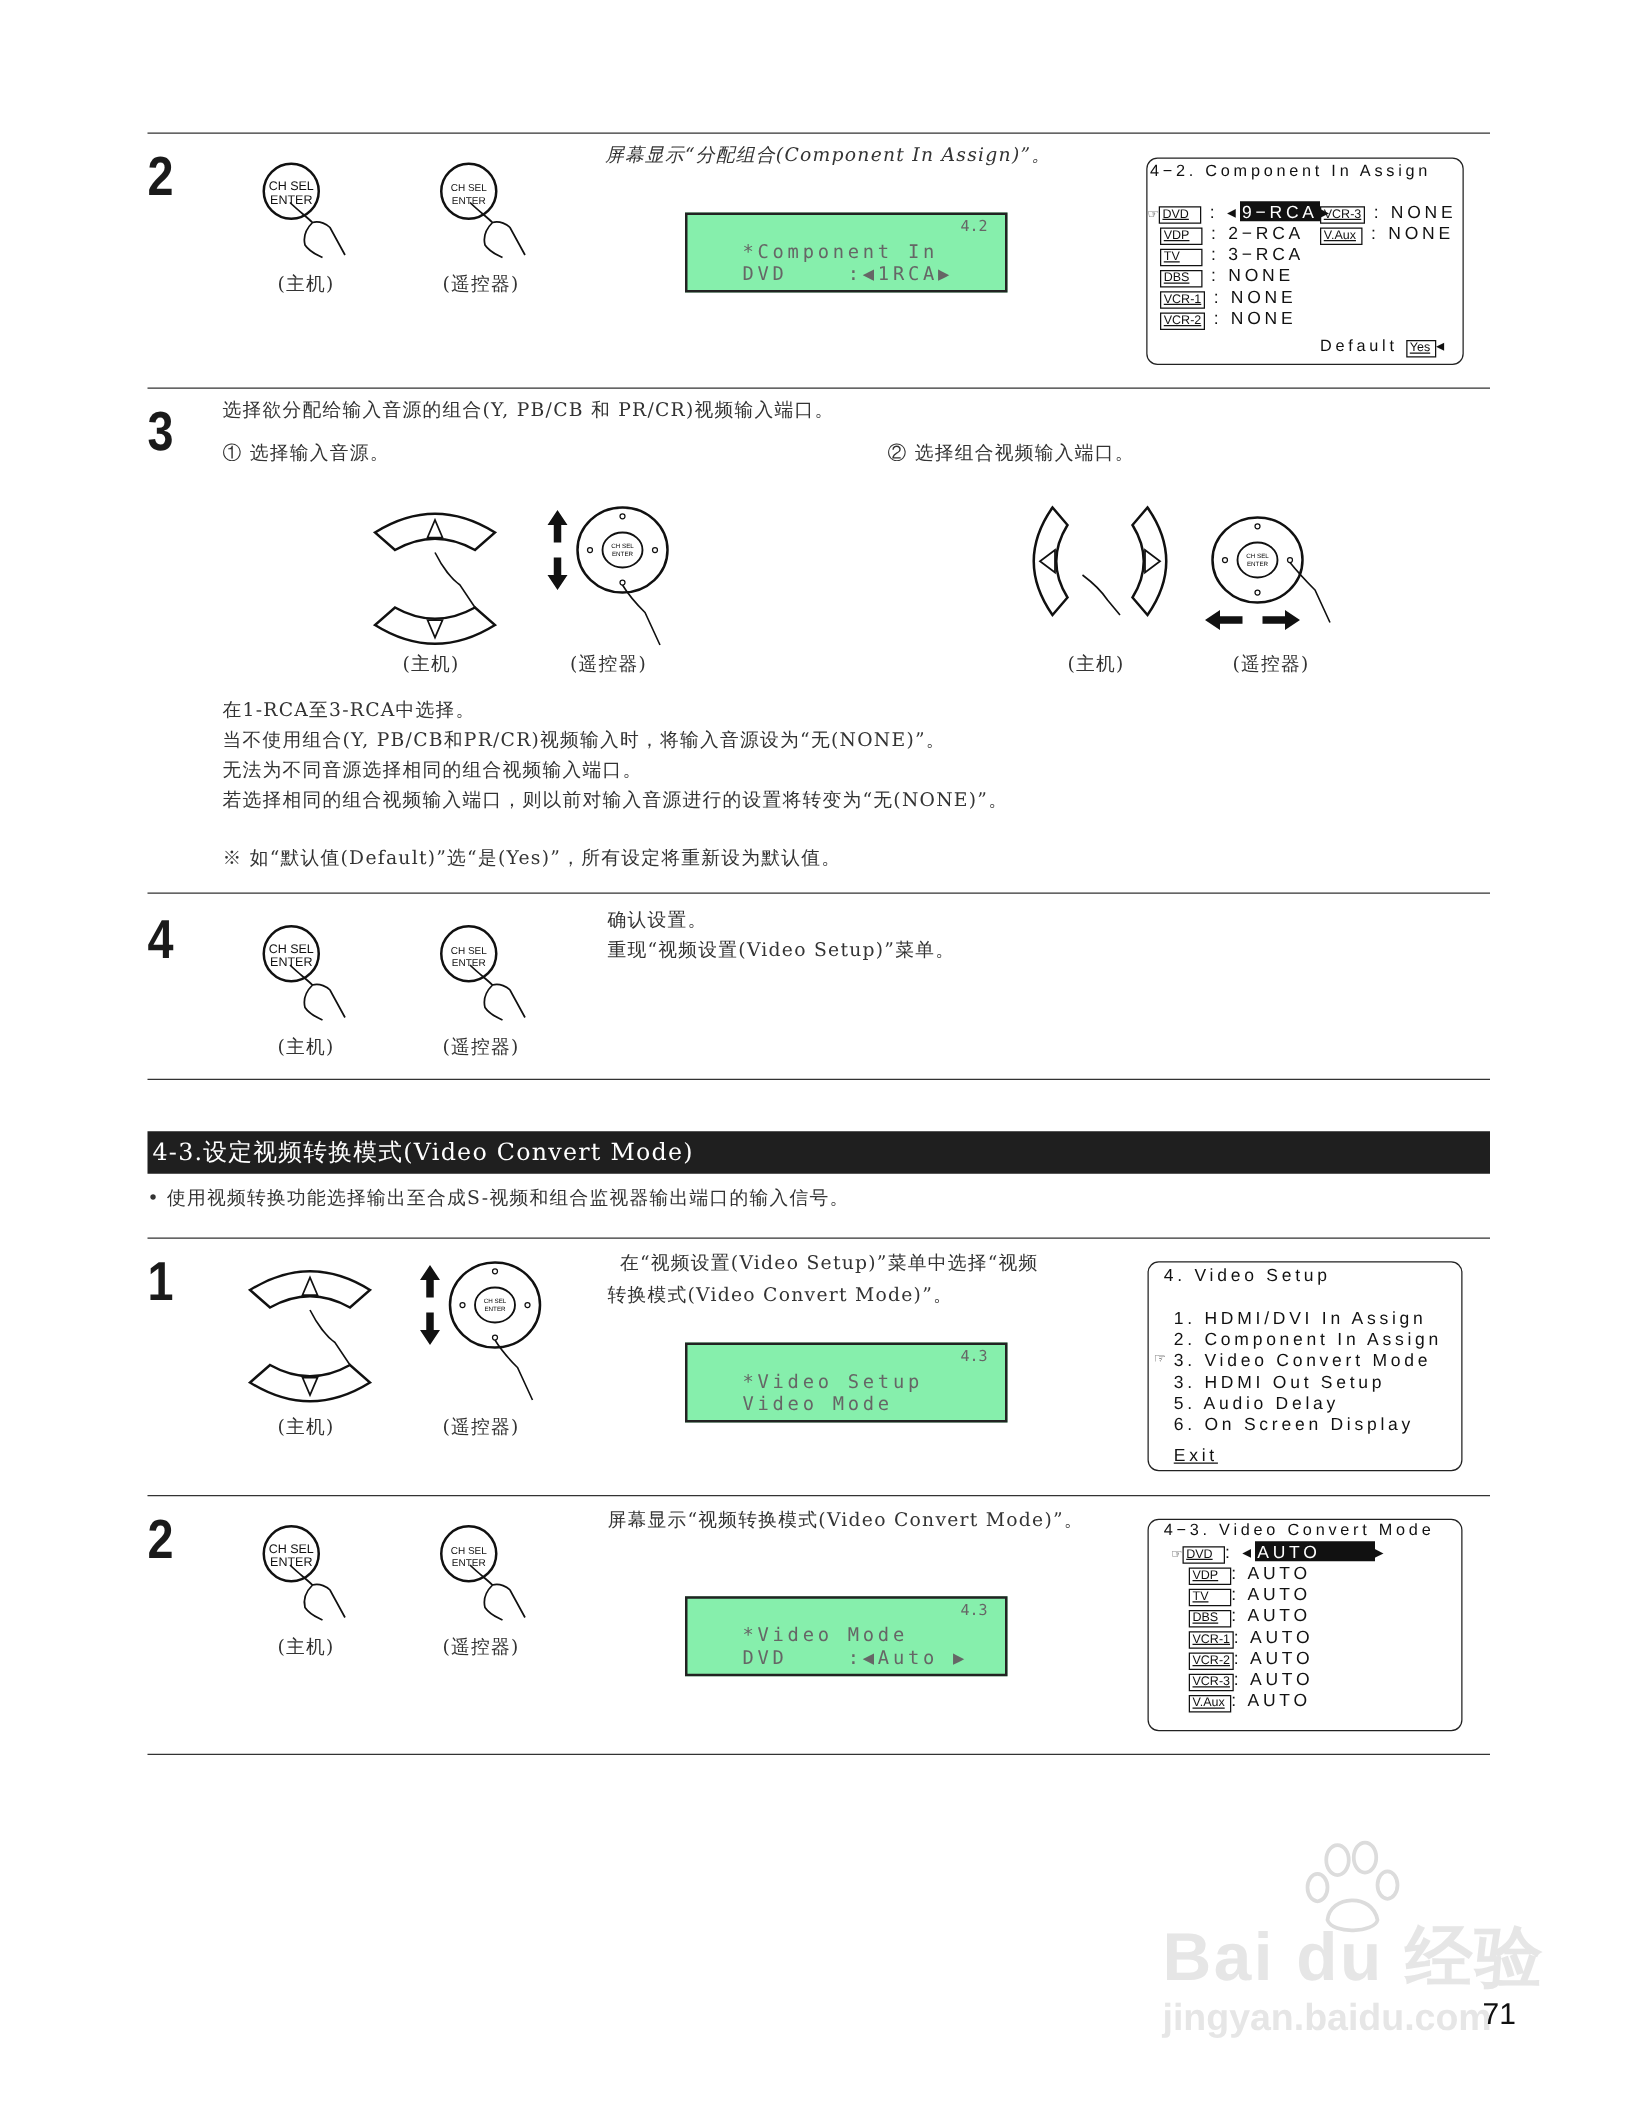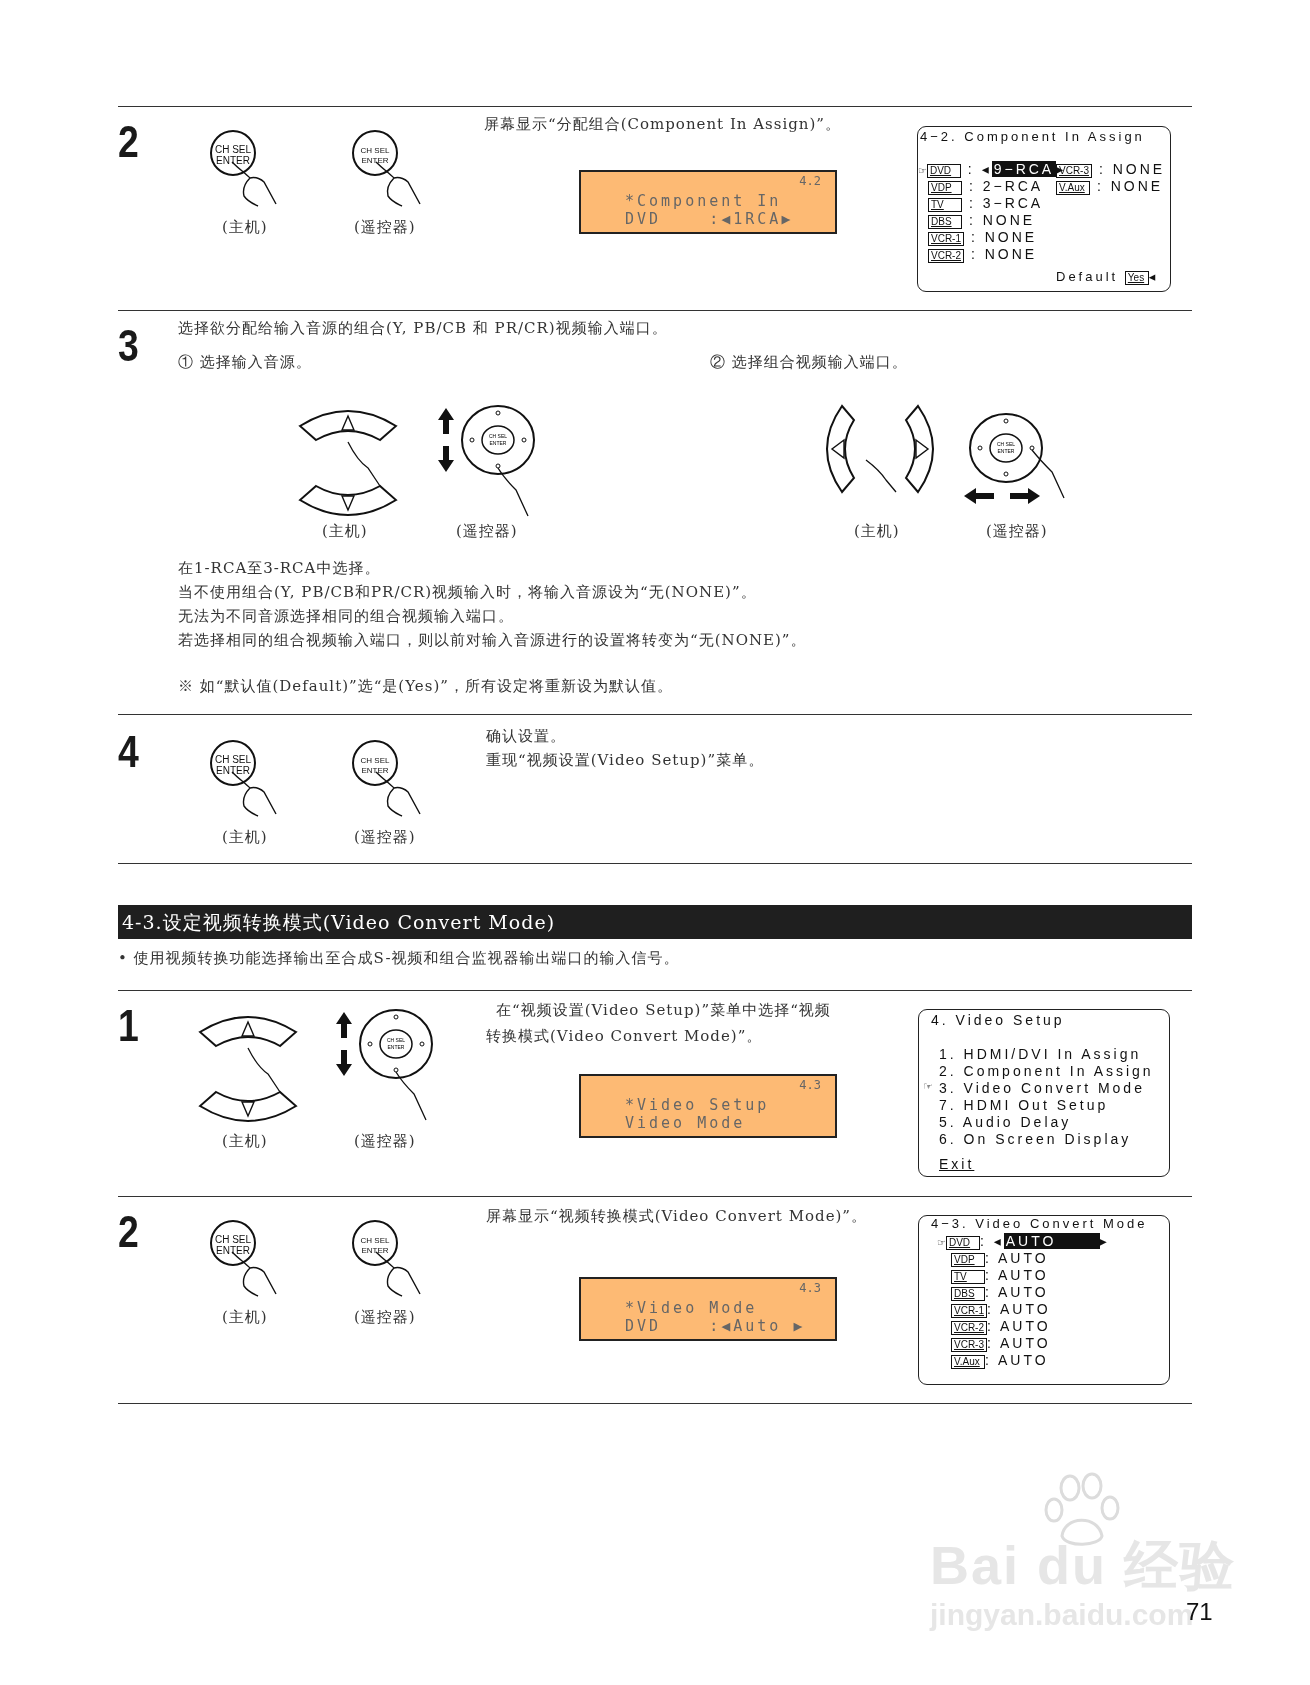--- a/index.html
+++ b/index.html
@@ -4,22 +4,22 @@
 <style>
   html, body { margin:0; padding:0; background:#ffffff; }
   body { width:1310px; height:1685px; position:relative; overflow:hidden;
          font-family:"DejaVu Serif", "Liberation Serif", serif; color:#222; }
   .abs { position:absolute; }
   .rule { position:absolute; left:118px; width:1074px; height:0; border-top:1.5px solid #333; }
   .stepnum { position:absolute; font-family:"Liberation Sans", sans-serif; font-weight:bold;
              font-size:44px; line-height:44px; color:#1a1a1a; transform:scaleX(0.85); transform-origin:left top; }
   .caption { position:absolute; font-size:15px; color:#333; letter-spacing:1px; }
   .body-text { position:absolute; font-size:15px; color:#333; letter-spacing:1px; white-space:nowrap; line-height:24px; }
-  .lcd { position:absolute; border:2px solid #222; background:#fdba74; font-family:"DejaVu Sans Mono", monospace;
-         color:#666; font-size:15px; letter-spacing:3px;margin-left:31px; }
+  .lcd { position:absolute; border:2px solid #222; background:#86efac; font-family:"DejaVu Sans Mono", monospace;
+         color:#666; font-size:15px; letter-spacing:3px; }
   .lcd .code { position:absolute; right:14px; top:2px; font-size:12px; letter-spacing:0; }
   .lcd .l1 { position:absolute; left:44px; top:20px; white-space:pre; }
   .lcd .l2 { position:absolute; left:44px; top:38px; white-space:pre; }
   .osd { position:absolute; border:1.5px solid #222; border-radius:9px; background:#fff;
          font-family:"Liberation Sans", sans-serif; font-size:14px; color:#111; letter-spacing:3px; }
   .osd .row { position:absolute; white-space:nowrap; }
   .tag { display:inline-block; border:1px solid #111; font-size:10px; letter-spacing:0; line-height:12px;
          padding:0 2px; min-width:28px; text-align:left; font-family:"Liberation Sans", sans-serif;text-decoration:underline; }
   .hl { background:#111; color:#fff; padding:0 2px; }
   .section-bar { position:absolute; left:118px; top:905px; width:1074px; height:34px; background:#1f1f1f; color:#fff;
@@ -50,21 +50,21 @@
   <div class="btn-round" style="left:352px;top:130px;width:46px;height:46px;font-size:8px;line-height:10px;padding-top:14px;box-sizing:border-box;">
     <div>CH SEL</div>
     <div>ENTER</div>
   </div>
   <svg class="hand" style="left:372px;top:158px;" width="60" height="50" viewBox="0 0 60 50">
       <path d="M4 4 C10 10 18 16 22 20 C28 18 34 22 36 24 L48 46 M22 20 C18 24 14 30 16 38 C20 44 26 46 30 48" fill="none" stroke="#111" stroke-width="1.4"></path>
     </svg>
 </div>
 <div class="caption" style="left:354px;top:218px;">(遥控器)</div>
 
-<div class="body-text" style="left:484px;top:112px;">屏幕显示“分配组合(Component In Assign)”。</div>
+<div class="body-text" style="left:484px;top:112px;font-style:italic;">屏幕显示“分配组合(Component In Assign)”。</div>
 
 <div class="lcd" style="left:548px;top:170px;width:254px;height:60px;">
   <span class="code">4.2</span>
   <span class="l1">*Component In</span>
   <span class="l2">DVD    :◀1RCA▶</span>
 </div>
 
 <div class="osd" style="left:917px;top:126px;width:252px;height:164px;">
   <div class="row" style="left:2px;top:2px;font-size:13px;">4−2. Component In Assign</div>
   <div class="row" style="left:0;top:34px;">
@@ -207,21 +207,21 @@
   <span class="l1">*Video Setup</span>
   <span class="l2">Video Mode</span>
 </div>
 
 <div class="osd" style="left:918px;top:1009px;width:250px;height:166px;">
   <div class="row" style="left:12px;top:2px;">4. Video Setup</div>
   <div class="row" style="left:20px;top:36px;">1. HDMI/DVI In Assign</div>
   <div class="row" style="left:20px;top:53px;">2. Component In Assign</div>
   <div class="row" style="left:4px;top:70px;font-size:11px;letter-spacing:0;">☞</div>
   <div class="row" style="left:20px;top:70px;">3. Video Convert Mode</div>
-  <div class="row" style="left:20px;top:87px;">7. HDMI Out Setup</div>
+  <div class="row" style="left:20px;top:87px;">3. HDMI Out Setup</div>
   <div class="row" style="left:20px;top:104px;">5. Audio Delay</div>
   <div class="row" style="left:20px;top:121px;">6. On Screen Display</div>
   <div class="row" style="left:20px;top:146px;text-decoration:underline;">Exit</div>
 </div>
 
 <div class="rule" style="top:1196px;"></div>
 <div class="stepnum" style="left:118px;top:1210px;">2</div>
 
 <div class="btn-round" style="left:210px;top:1220px;width:46px;height:46px;font-size:10px;line-height:11px;padding-top:12px;box-sizing:border-box;">
   <div>CH SEL</div>

